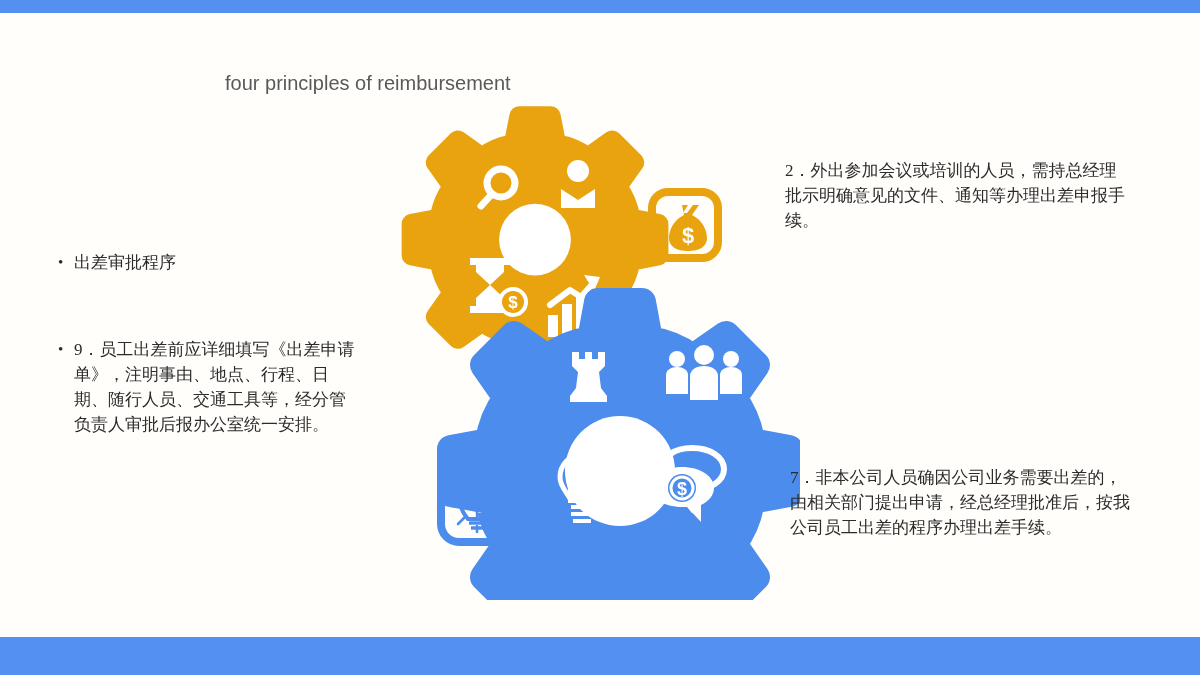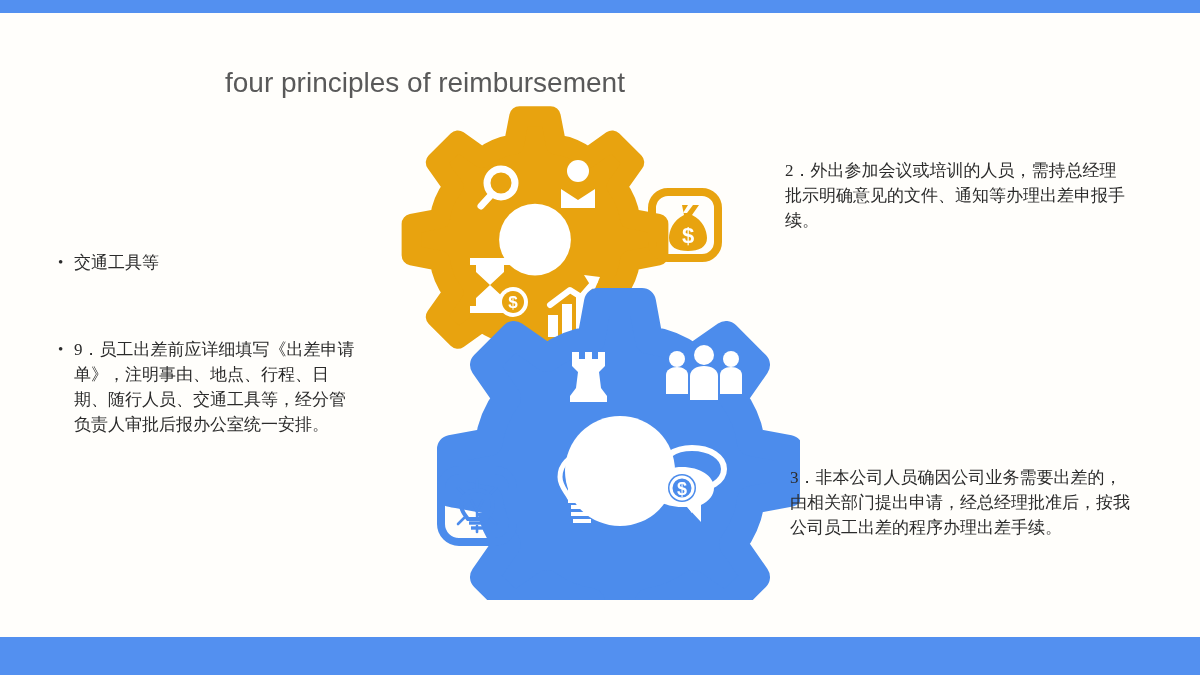--- a/index.html
+++ b/index.html
@@ -33,21 +33,21 @@
   .title-cn{
     position:absolute;left:24px;top:26px;
     font-size:40px;line-height:46px;
     color:#3b3b3b;
     font-family:"DejaVu Sans","Liberation Sans",sans-serif;
     letter-spacing:1px;
     white-space:nowrap;
   }
   .title-en{
     position:absolute;left:225px;top:40px;
-    font-size:28px;line-height:30px;
+    font-size:20px;line-height:30px;
     color:#595959;
     font-family:"Liberation Sans",sans-serif;
     white-space:nowrap;
   }
   
   .txt{
     position:absolute;
     color:#2b2b2b;
     font-family:Liberation Serif, serif;
     font-size:17px;
@@ -252,25 +252,25 @@
           <line x1="30" y1="58" x2="42" y2="58" stroke-width="3.4"></line>
         </g>
       </g>
 
     </svg>
   </div>
 
   <div class="txt left-block">
     <div class="bullet-row">
       <span class="bullet-dot">•</span>
-      <span class="bullet-text">交通工具等</span>
+      <span class="bullet-text">出差审批程序</span>
     </div>
     <div class="bullet-row">
       <span class="bullet-dot">•</span>
       <span class="bullet-text">9．员工出差前应详细填写《出差申请单》，注明事由、地点、行程、日期、随行人员、交通工具等，经分管负责人审批后报办公室统一安排。</span>
     </div>
   </div>
 
   <div class="txt right-block-1">2．外出参加会议或培训的人员，需持总经理批示明确意见的文件、通知等办理出差申报手续。</div>
 
-  <div class="txt right-block-2">3．非本公司人员确因公司业务需要出差的，由相关部门提出申请，经总经理批准后，按我公司员工出差的程序办理出差手续。</div>
+  <div class="txt right-block-2">7．非本公司人员确因公司业务需要出差的，由相关部门提出申请，经总经理批准后，按我公司员工出差的程序办理出差手续。</div>
 
 </div>
 
 </body></html>

